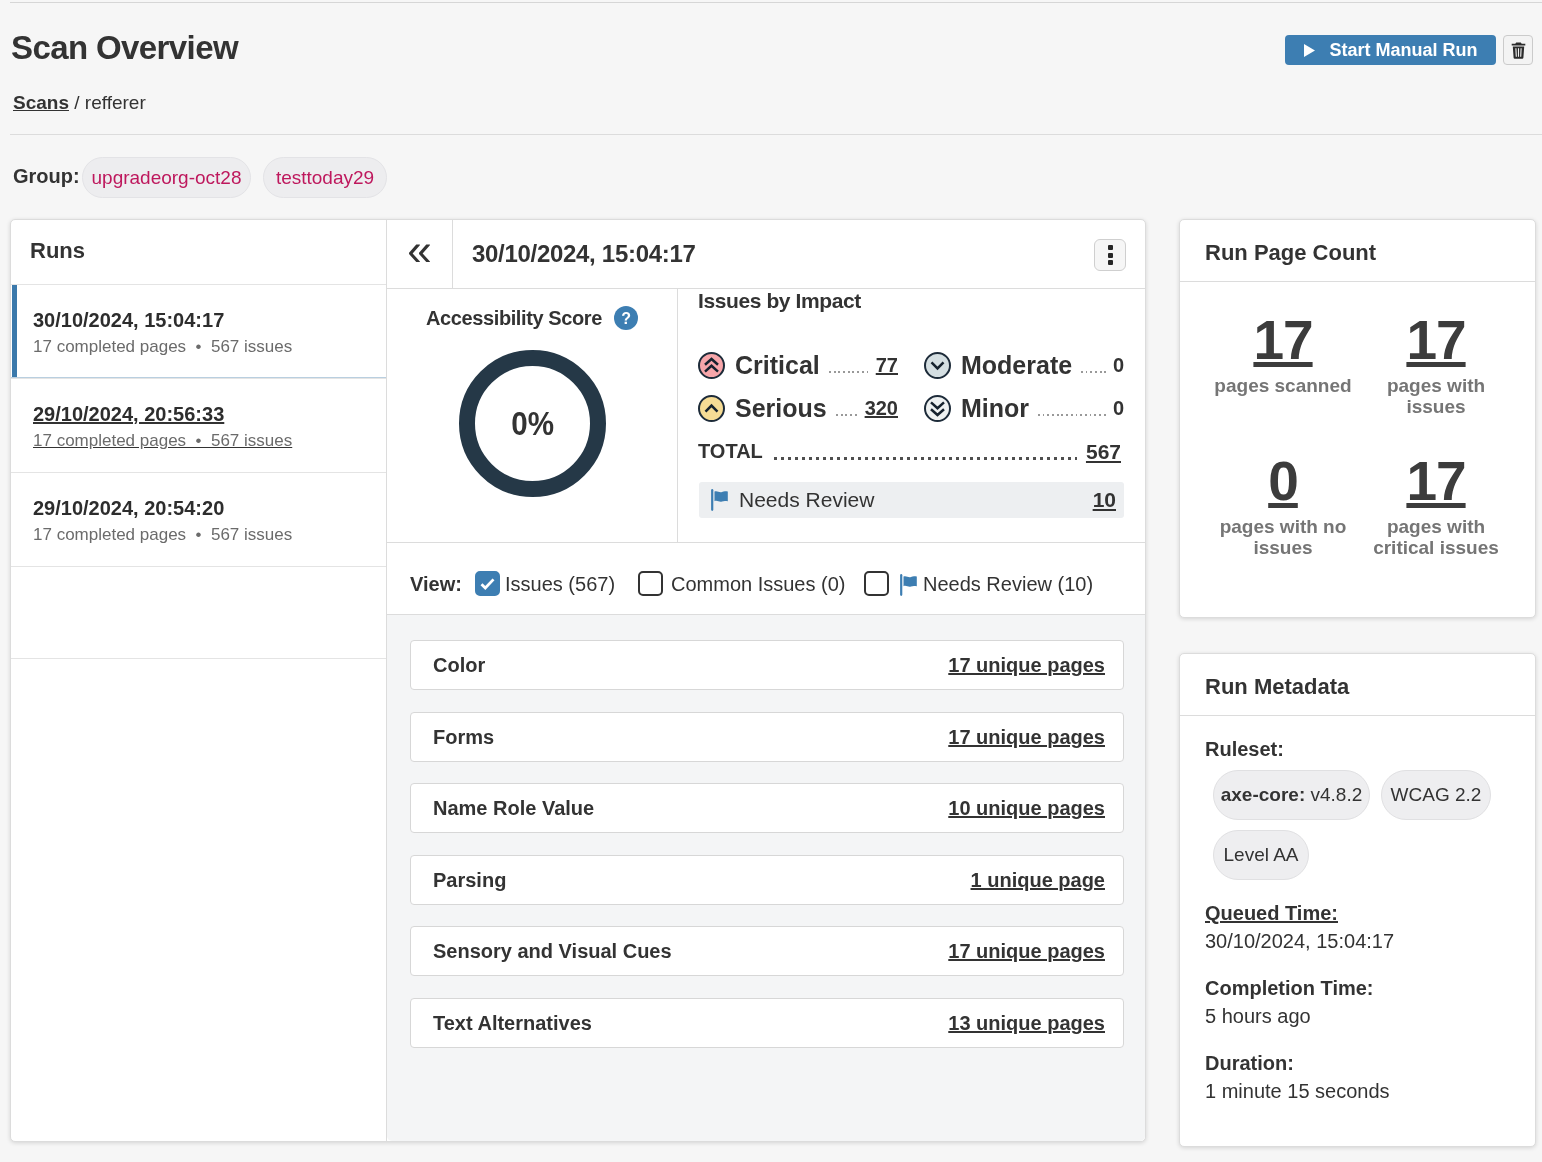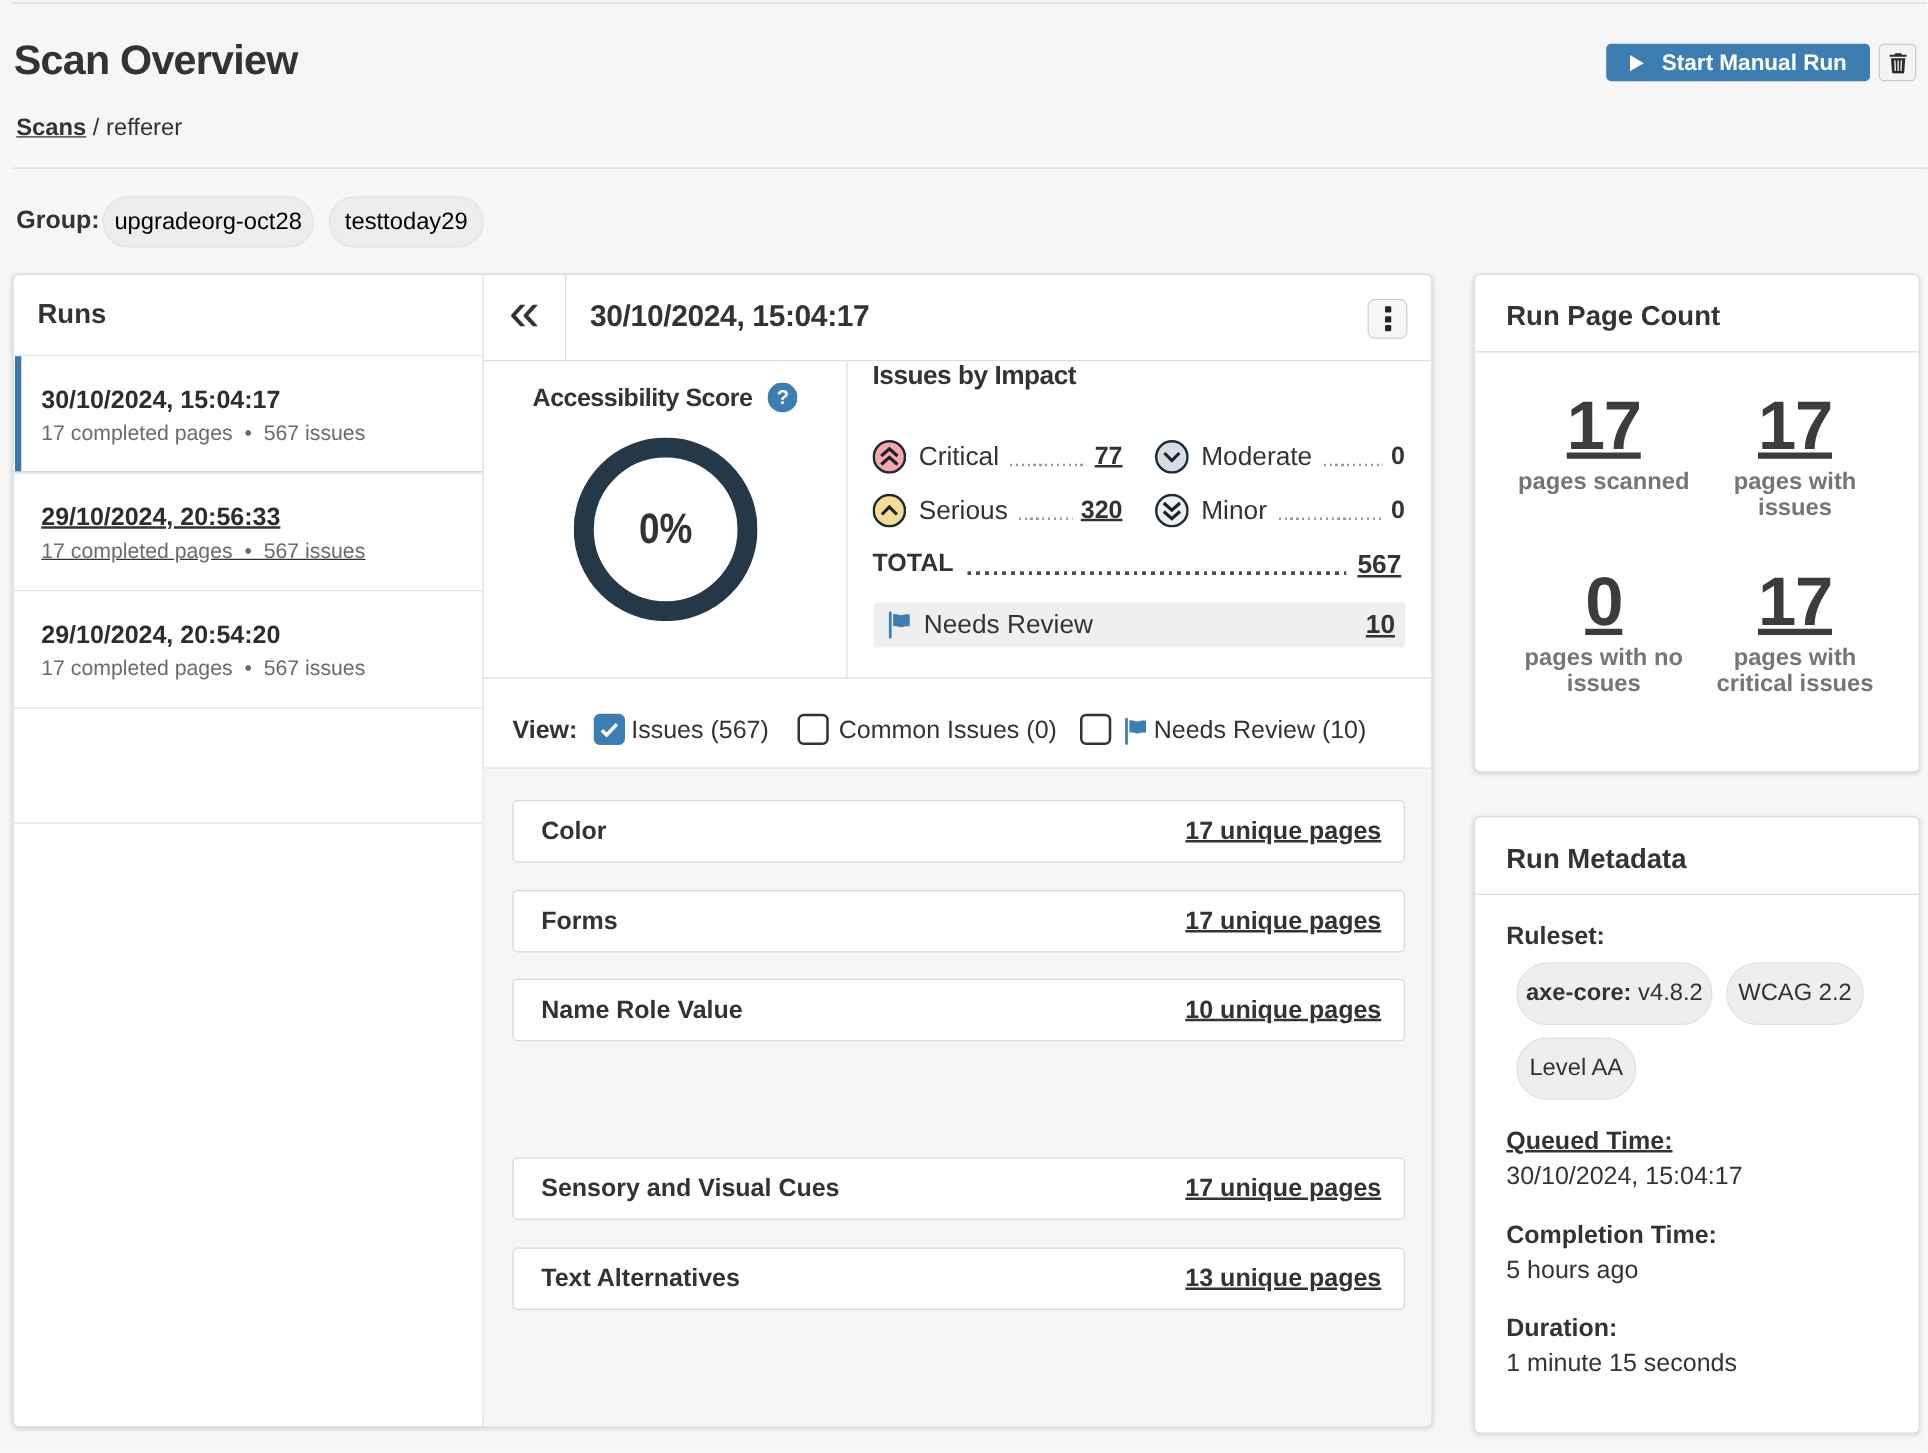--- a/index.html
+++ b/index.html
@@ -4,21 +4,21 @@
 <style>
   * { margin:0; padding:0; box-sizing:border-box; }
   html,body { width:1542px; height:1162px; background:#f6f6f6; font-family:"Liberation Sans", sans-serif; color:#333; overflow:hidden; }
   body { position:relative; }
   .topline { position:absolute; left:10px; right:0; top:2px; height:1px; background:#d6d6d6; }
   h1 { position:absolute; left:11px; top:29px; font-size:33px; font-weight:bold; color:#333; letter-spacing:-0.6px; }
   .crumb { position:absolute; left:13px; top:92px; font-size:19px; color:#333; }
   .crumb b { text-decoration:underline; }
   .hdiv { position:absolute; left:10px; right:0; top:134px; height:1px; background:#dcdcdc; }
   .grouplab { position:absolute; left:13px; top:165px; font-size:20px; font-weight:bold; }
-  .chip { position:absolute; top:157px; height:41px; line-height:39px; background:#ededef; border:1px solid #e3e3e6; border-radius:21px; font-size:19px; color:#000000; text-align:center; }
+  .chip { position:absolute; top:157px; height:41px; line-height:39px; background:#ededef; border:1px solid #e3e3e6; border-radius:21px; font-size:19px; color:#be185d; text-align:center; }
   .chip1 { left:82px; width:169px; }
   .chip2 { left:263px; width:124px; }
   .startbtn { position:absolute; left:1285px; top:35px; width:211px; height:30px; background:#3d7eb2; border-radius:4px; color:#fff; font-size:18px; font-weight:bold; display:flex; align-items:center; justify-content:center; gap:13px; }
   .startbtn svg { display:block; }
   .trashbtn { position:absolute; left:1503px; top:35px; width:30px; height:30px; background:#f3f3f3; border:1px solid #cbcbcb; border-radius:4px; display:flex; align-items:center; justify-content:center; }
 
   .mainpanel { position:absolute; left:10px; top:219px; width:1136px; height:923px; background:#fff; border:1px solid #dcdcdc; border-radius:5px; box-shadow:0 1px 4px rgba(0,0,0,0.14); }
   .leftcol { position:absolute; left:0; top:0; bottom:0; width:376px; border-right:1px solid #dcdcdc; }
   .runs-h { position:absolute; left:19px; top:18px; font-size:22px; font-weight:bold; }
   .runitem { position:absolute; left:0; width:100%; height:94px; border-top:1px solid #e4e4e4; padding:24px 0 0 22px; }
@@ -37,21 +37,21 @@
   .scorewrap { position:absolute; left:0; right:0; top:69px; height:254px; border-bottom:1px solid #dcdcdc; }
   .scoreleft { position:absolute; left:0; top:0; bottom:0; width:291px; border-right:1px solid #dcdcdc; }
   .scoreh { position:absolute; left:0; right:0; top:17px; text-align:center; font-size:20px; font-weight:bold; letter-spacing:-0.4px; }
   .scoreh .q { display:inline-block; vertical-align:-5px; margin-left:12px; }
   .donut { position:absolute; left:72px; top:61px; }
   .donutlab { position:absolute; left:72px; top:61px; width:147px; height:147px; display:flex; align-items:center; justify-content:center; font-size:34px; font-weight:bold; color:#333; } .donutlab span { display:inline-block; transform:scaleX(0.87); }
 
   .issues { position:absolute; left:291px; right:0; top:0; bottom:0; }
   .issh { position:absolute; left:20px; top:0; font-size:21px; font-weight:bold; letter-spacing:-0.4px; }
   .irow { position:absolute; height:27px; display:flex; align-items:center; }
-  .irow .lab { font-size:21px; color:#333; margin-left:10px; }
+  .irow .lab { font-size:25px; color:#333; margin-left:10px;font-weight:bold; }
   .irow .lead { flex:1; height:2px; align-self:flex-end; margin:0 7px 6px 9px; background-image:repeating-linear-gradient(to right,#999 0 1.8px, transparent 1.8px 4.7px); }
   .irow .val { font-size:20px; font-weight:bold; color:#333; text-decoration:underline; }
   .irow .val.nou { text-decoration:none; }
   .totrow { position:absolute; left:20px; right:24px; top:149px; height:27px; display:flex; align-items:center; }
   .totrow .lab { font-size:20px; font-weight:bold; }
   .totrow .lead { flex:1; height:3px; align-self:flex-end; margin:0 9px 5px 11px; background-image:repeating-linear-gradient(to right,#4f4f4f 0 2.9px, transparent 2.9px 7px); }
   .totrow .val { font-size:21px; font-weight:bold; text-decoration:underline; }
   .nrbar { position:absolute; left:21px; right:21px; top:193px; height:36px; background:#edeff1; border-radius:3px; display:flex; align-items:center; padding:0 8px 0 11px; }
   .nrbar .lab { font-size:21px; color:#333; margin-left:9px; }
   .nrbar .val { margin-left:auto; font-size:21px; font-weight:bold; text-decoration:underline; }
@@ -219,20 +219,24 @@
           <span class="l">17 unique pages</span>
         </div>
         <div class="cat" style="top:97px;">
           <span class="n">Forms</span>
           <span class="l">17 unique pages</span>
         </div>
         <div class="cat" style="top:168px;">
           <span class="n">Name Role Value</span>
           <span class="l">10 unique pages</span>
         </div>
+        <div class="cat" style="top:240px;">
+          <span class="n">Parsing</span>
+          <span class="l">1 unique page</span>
+        </div>
         <div class="cat" style="top:311px;">
           <span class="n">Sensory and Visual Cues</span>
           <span class="l">17 unique pages</span>
         </div>
         <div class="cat" style="top:383px;">
           <span class="n">Text Alternatives</span>
           <span class="l">13 unique pages</span>
         </div>
       </div>
     </div>

